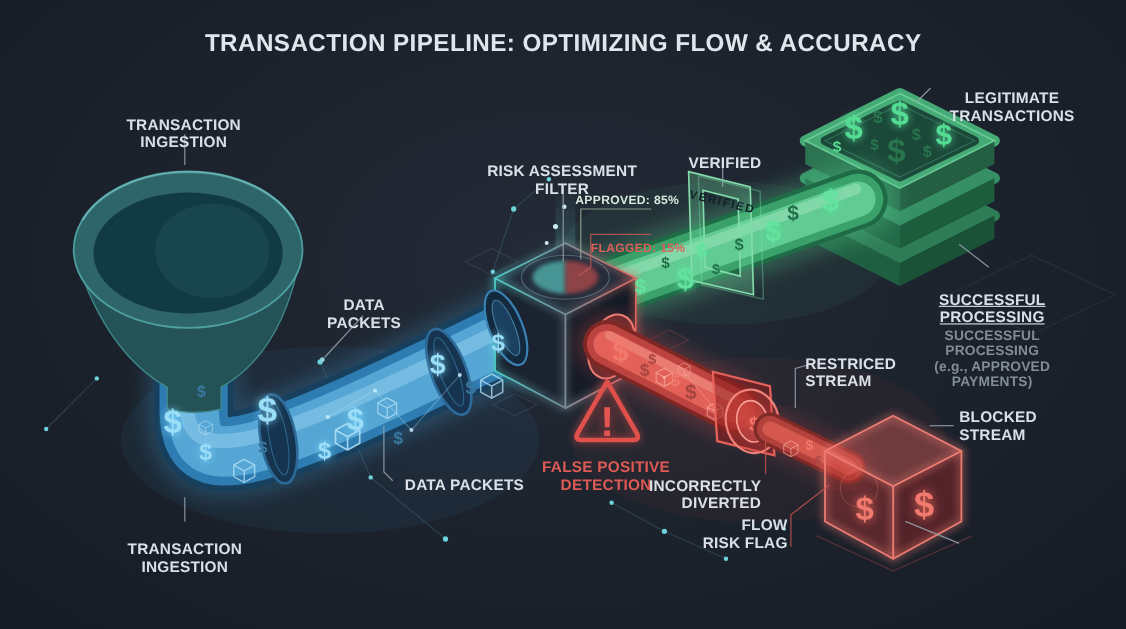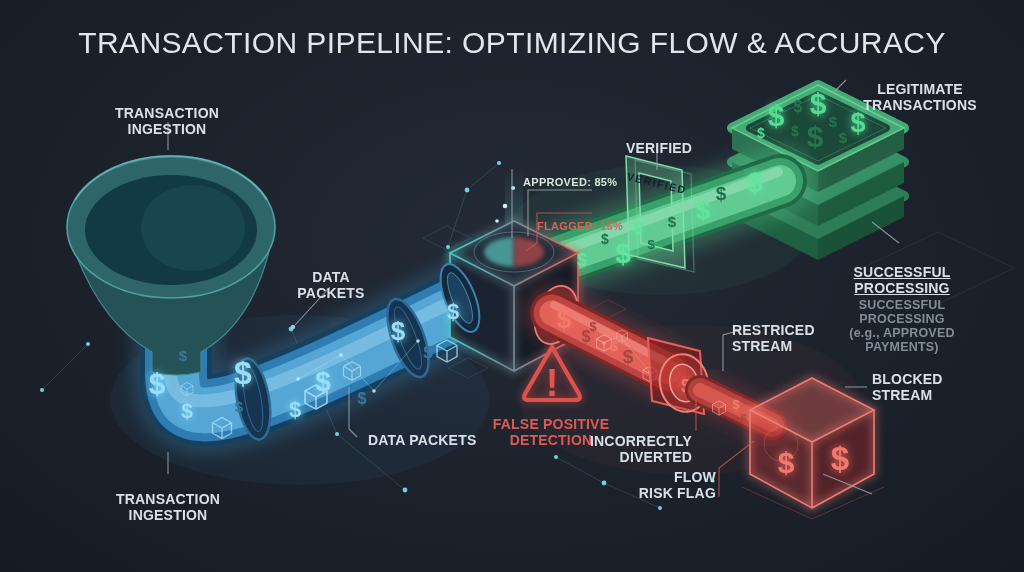--- a/index.html
+++ b/index.html
@@ -7,21 +7,21 @@
     position:relative;width:1024px;height:572px;overflow:hidden;
     background:radial-gradient(ellipse at 50% 42%, #232b37 0%, #1c222c 55%, #161b23 100%);
     font-family:"Liberation Sans",sans-serif;
   }
   .stage svg{position:absolute;left:0;top:0;}
   .lbl{position:absolute;font-weight:700;color:#d9e0e7;white-space:pre-line;
        line-height:1.13;letter-spacing:.2px;font-size:14px;}
   .center{transform:translateX(-50%);text-align:center;margin-top:16px;}
   .right{text-align:right;}
   .title{position:absolute;top:26px;left:50%;transform:translateX(-50%);
-         font-weight:400;font-size:30px;color:#e0e6ec;letter-spacing:.4px;white-space:nowrap;}
+         font-weight:700;font-size:22px;color:#e0e6ec;letter-spacing:.4px;white-space:nowrap;}
   .stat{font-size:11px;letter-spacing:.3px;white-space:nowrap;}
   .ok{color:#d6e9da;}
   .bad{color:#e05f5a;}
   .redlbl{color:#dd5a55;}
   .gray{color:#828d98;font-size:12.5px;}
   
   .d{font-weight:700;text-anchor:middle;font-family:"Liberation Sans",sans-serif;}
   .db{fill:#9adef8}.dbd{fill:#38789e}
   .dg{fill:#63e39e}.dgd{fill:#20714a}
   .dr{fill:#f07a6e}.drd{fill:#a84440}
@@ -327,20 +327,22 @@
   </g>
 </svg>
 
 <div class="title">TRANSACTION PIPELINE: OPTIMIZING FLOW &amp; ACCURACY</div>
 
 <div class="lbl center" style="left:167px;top:90px;">TRANSACTION
 INGESTION</div>
 <div class="lbl center" style="left:331px;top:254px;">DATA
 PACKETS</div>
 <div class="lbl" style="left:368px;top:433px;">DATA PACKETS</div>
+<div class="lbl center" style="left:511px;top:132px;">RISK ASSESSMENT
+FILTER</div>
 <div class="lbl stat ok" style="position:absolute;left:523px;top:176px;">APPROVED: 85%</div>
 <div class="lbl stat bad" style="position:absolute;left:537px;top:196px;margin-top:24px;">FLAGGED: 15%</div>
 <div class="lbl center" style="left:659px;top:125px;">VERIFIED</div>
 <div class="lbl center" style="left:920px;top:66px;">LEGITIMATE
 TRANSACTIONS</div>
 <div class="lbl center" style="left:902px;top:249px;text-decoration:underline;">SUCCESSFUL
 PROCESSING</div>
 <div class="lbl center gray" style="left:902px;top:282px;">SUCCESSFUL PROCESSING
 (e.g., APPROVED PAYMENTS)</div>
 <div class="lbl center redlbl" style="left:551px;top:401px;">FALSE POSITIVE

